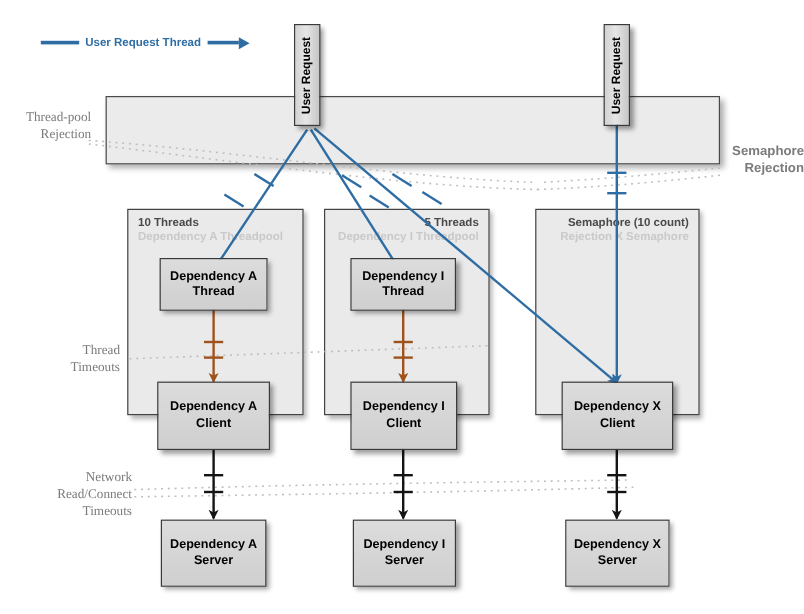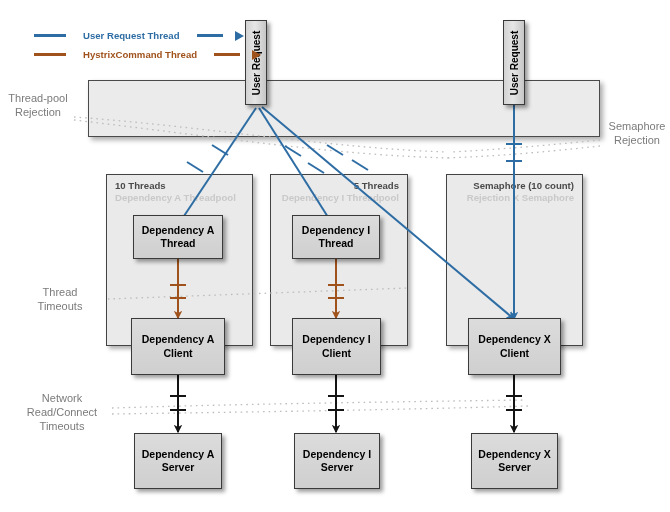--- a/index.html
+++ b/index.html
@@ -36,48 +36,42 @@
         border:1.4px solid #3a3a3a;
         background:linear-gradient(90deg,#d2d2d2 0%,#e6e6e6 45%,#c6c6c6 100%);
         box-shadow:3px 3px 4px rgba(0,0,0,.4);z-index:4;}
   .ureq span{position:absolute;left:50%;top:50%;
              transform:translate(-50%,-50%) rotate(-90deg);
              white-space:nowrap;font-size:10px;font-weight:bold;color:#000;}
 
   
   .side-lbl{position:absolute;font-size:11px;color:#7b7b7b;line-height:1.25;
             white-space:pre-line;z-index:5;}
-  .lbl-r{text-align:center;} .lbl-l{text-align:center;}
+  .lbl-r{text-align:right;font-family:Liberation Serif, serif;} .lbl-l{text-align:right;font-weight:bold;}
 
   
   #legend{position:absolute;left:34px;top:26px;z-index:6;}
-  .lg-row{display:flex;align-items:center;height:19px;gap:12px;}
+  .lg-row{display:flex;align-items:center;height:19px;}
   .lg-line{width:32px;height:2.2px;}
   .lg-txt{font-size:9.6px;font-weight:bold;padding:0 5px;white-space:nowrap;}
   .lg-line2{width:26px;height:2.2px;}
   .lg-head{width:0;height:0;border-top:5px solid transparent;
            border-bottom:5px solid transparent;}
 </style>
 </head>
 <body>
 
 <div id="stage">
 
   <div id="legend">
     <div class="lg-row">
       <div class="lg-line" style="background:#2e6da4"></div>
       <div class="lg-txt" style="color:#2e6da4">User Request Thread</div>
       <div class="lg-line2" style="background:#2e6da4"></div>
       <div class="lg-head" style="border-left:9px solid #2e6da4"></div>
-    </div>
-    <div class="lg-row">
-      <div class="lg-line" style="background:#a0521c"></div>
-      <div class="lg-txt" style="color:#a0521c">HystrixCommand Thread</div>
-      <div class="lg-line2" style="background:#a0521c"></div>
-      <div class="lg-head" style="border-left:9px solid #a0521c"></div>
     </div>
   </div>
 
   <div class="band" style="left:88px;top:80px;width:512px;height:57px;"></div>
 
   <div class="pool" style="left:106px;top:174px;width:147px;height:172px;text-decoration:underline;">
     <div class="pool-title pt-left">10 Threads</div>
     <div class="pool-sub pt-left">Dependency A Threadpool</div>
   </div>
 

